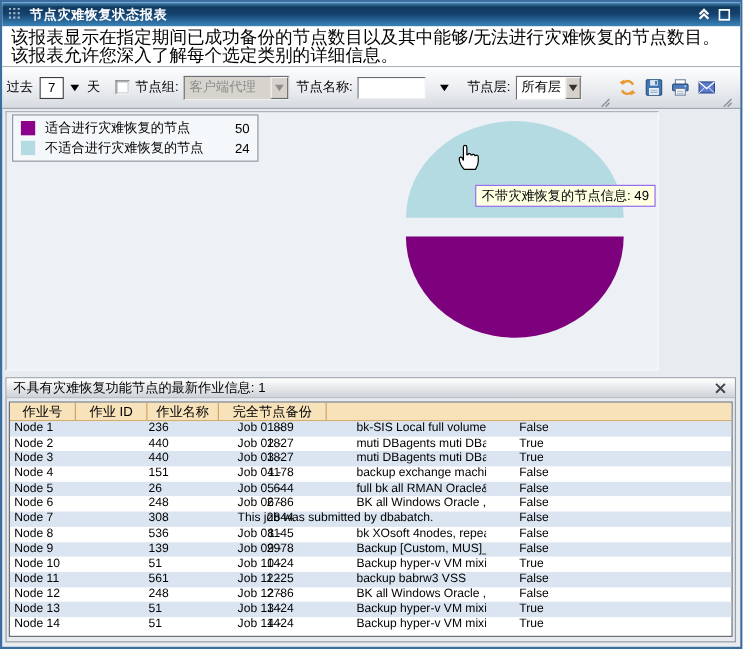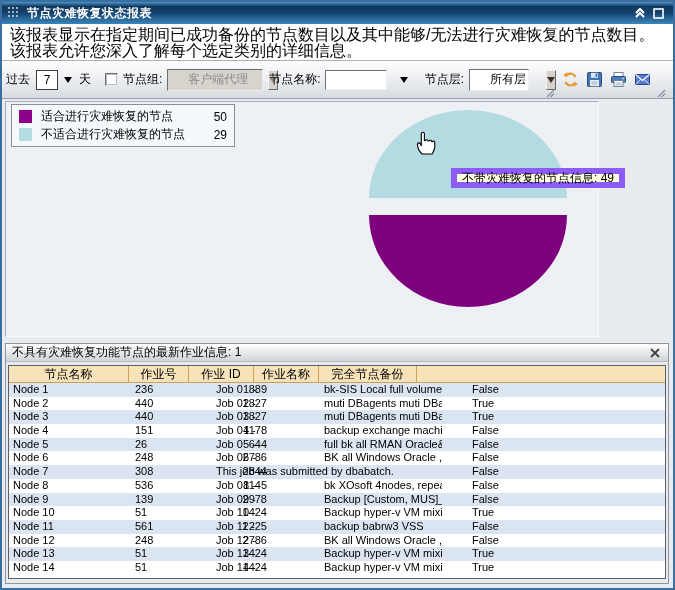--- a/index.html
+++ b/index.html
@@ -30,21 +30,21 @@
     background:linear-gradient(180deg,#fdfdfe 0%,#eef0f3 45%,#d7dbe0 100%);
     border-bottom:1px solid #98a0a8;
     display:flex;align-items:center;font-size:12px;padding:0 4px;
   }
   .lbl{white-space:nowrap;}
   .daysbox{width:22px;height:20px;background:#fff;border:1px solid #3c3c3c;display:flex;align-items:center;justify-content:center;margin:0 3px 0 6px;font-size:12px;}
   .tri-btn{width:14px;height:16px;display:flex;align-items:center;justify-content:center;cursor:pointer;}
   .tri{width:0;height:0;border-left:4px solid transparent;border-right:4px solid transparent;border-top:6px solid #000;}
   .checkbox{width:13px;height:13px;background:#fff;border:1px solid;border-color:#6b6f74 #e9ebee #e9ebee #6b6f74;box-shadow:inset 0 0 0 1px #b9bdc2;margin:0 5px 0 14px;cursor:pointer;}
   .combo{height:22px;display:flex;align-items:stretch;border:1px solid;border-color:#6b6f74 #eceef0 #eceef0 #6b6f74;background:#fff;margin-left:5px;}
-  .combo .field{display:flex;align-items:center;padding:0 20px;font-size:12px;white-space:nowrap;}
+  .combo .field{display:flex;align-items:center;padding:0 4px;font-size:12px;white-space:nowrap;}
   .combo.disabled{background:#d7d4ce;}
   .combo.disabled .field{color:#8b8b8b;}
   .dd-btn{width:16px;background:#d6d2cb;border:1px solid;border-color:#f6f5f2 #696a6b #696a6b #f6f5f2;display:flex;align-items:center;justify-content:center;cursor:pointer;}
   .dd-btn .tri{border-top-color:#333;}
   .combo.disabled .dd-btn .tri{border-top-color:#8d8d8d;}
   .textinput{width:62px;height:20px;background:#fff;border:1px solid;border-color:#6b6f74 #eceef0 #eceef0 #6b6f74;margin-left:4px;font-size:12px;padding:0 3px;}
   .toolgrip{margin:6px 3px 0 3px;align-self:flex-end;}
   .icon-btn{width:22px;height:22px;display:flex;align-items:center;justify-content:center;cursor:pointer;margin:0 1px;}
   
   .chartregion{
@@ -56,22 +56,22 @@
     background:#f5f8fa;border:1px solid #8a9097;
     display:flex;flex-direction:column;justify-content:space-evenly;padding:2px 7px;
   }
   .legend-item{display:flex;align-items:center;font-size:12px;cursor:pointer;}
   .legend-item .sw{width:13px;height:13px;margin-right:9px;flex:none;}
   .sw1{background:#8b018b;}
   .sw2{background:#b3dbe1;}
   .legend-item .lg-label{white-space:nowrap;}
   .legend-item .lg-val{margin-left:auto;}
   .pietip{
-    position:absolute;left:445px;top:66px;height:20px;background:#ffffe1;
-    border:6px solid #8b5cf6;font-size:12px;display:flex;align-items:center;
+    position:absolute;left:426px;top:66px;height:20px;background:#ffffe1;
+    border:1px solid #8b5cf6;font-size:12px;display:flex;align-items:center;
     padding:3px 5px;white-space:nowrap;z-index:5;
   }
   .handcursor{position:absolute;left:408px;top:26px;z-index:6;}
   
   .panel{
     position:absolute;left:3px;top:341px;width:664px;height:241px;
     border:1px solid #8f969e;background:#e7ebf0;
   }
   .panel-hd{
     height:18px;background:linear-gradient(180deg,#ffffff,#cfd3d8);
@@ -217,21 +217,21 @@
 
     <div class="legendbox">
       <div class="legend-item">
         <span class="sw sw1"></span>
         <span class="lg-label">适合进行灾难恢复的节点</span>
         <span class="lg-val">50</span>
       </div>
       <div class="legend-item">
         <span class="sw sw2"></span>
         <span class="lg-label">不适合进行灾难恢复的节点</span>
-        <span class="lg-val">29</span>
+        <span class="lg-val">24</span>
       </div>
     </div>
 
     <svg width="664" height="234" viewBox="0 0 664 234" style="position:absolute;left:0;top:0;">
       <path d="M 363 96 A 99 88 0 0 1 561 96 Z" fill="#b3dbe1"></path>
       <path d="M 363 113 A 99 92 0 0 0 561 113 Z" fill="#7d017d"></path>
     </svg>
 
     <div class="pietip">不带灾难恢复的节点信息: 49</div>
 
@@ -246,21 +246,20 @@
       <span class="spacer"></span>
       <span class="close-btn">
         <svg width="10" height="10" viewBox="0 0 10 10" stroke="#3f444a" stroke-width="1.8">
           <path d="M1 1 L9 9 M9 1 L1 9"></path>
         </svg>
       </span>
     </div>
 
     <div class="tableframe">
       <div class="thead">
-        <span class="th w1">节点名称</span>
         <span class="th w2">作业号</span>
         <span class="th w3">作业 ID</span>
         <span class="th w4">作业名称</span>
         <span class="th w5">完全节点备份</span>
         <span class="th w6"></span>
       </div>
       <div class="tbody">
           <div class="trow alt">
             <span class="cell c-node">Node 1</span>
             <span class="cell c-jobno">236</span>

